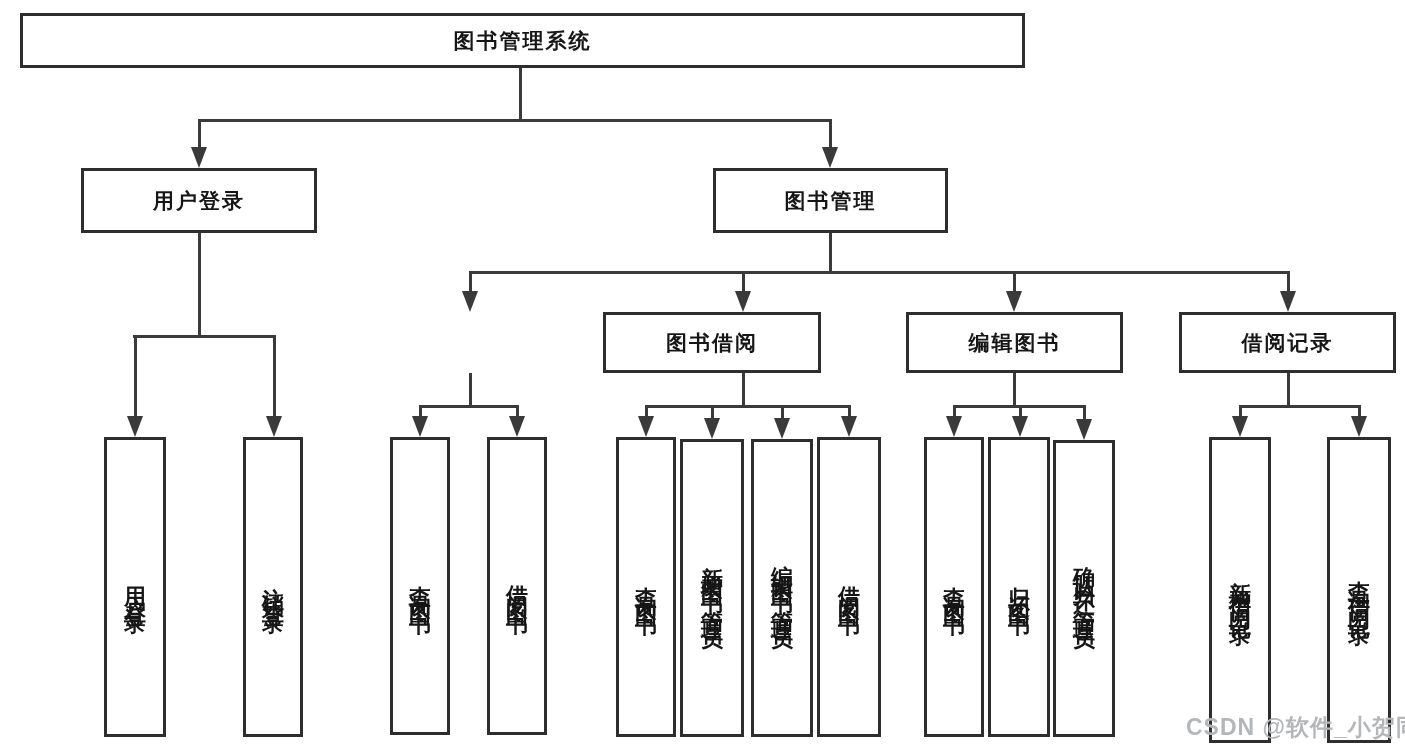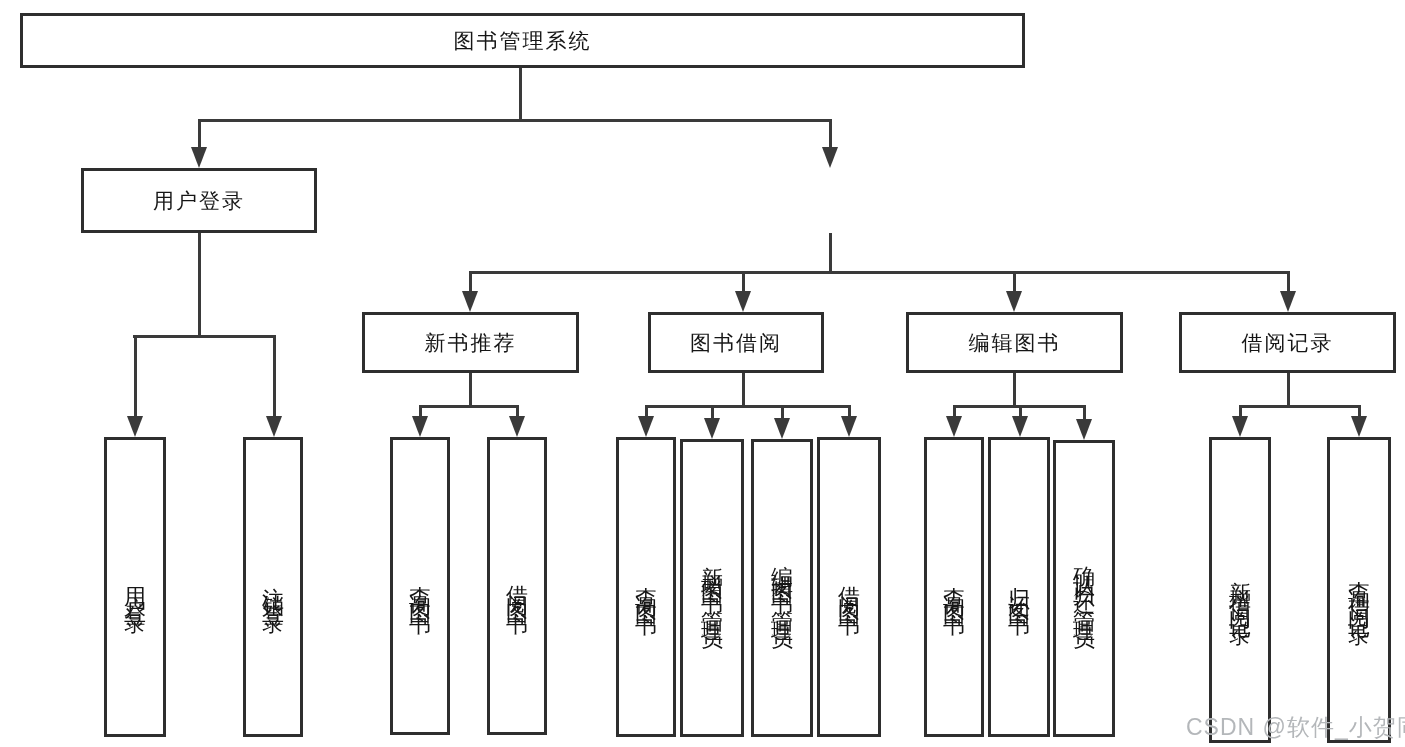--- a/index.html
+++ b/index.html
@@ -1,18 +1,18 @@
 <!DOCTYPE html>
 <html><head>
 <meta charset="utf-8">
 <style>
   html,body{margin:0;padding:0;background:#ffffff;}
   .stage{
     position:relative;width:1405px;height:747px;background:#ffffff;overflow:hidden;
-    font-family:"Liberation Sans",sans-serif;color:#161616;
+    font-family:"Liberation Sans",sans-serif;color:#161616;font-weight:bold;
   }
   .box{
     position:absolute;background:#ffffff;border:3px solid #2e2e2e;box-sizing:border-box;
     display:flex;align-items:center;justify-content:center;z-index:2;
   }
   .box .label{
     font-size:21px;letter-spacing:2px;color:#161616;white-space:nowrap;
   }
   .box.v .label{
     writing-mode:vertical-rl;text-orientation:mixed;white-space:normal;
@@ -35,25 +35,25 @@
 
 <div class="stage">
 
   <div class="box" style="left:20px;top:13px;width:1005px;height:55px">
     <span class="label">图书管理系统</span>
   </div>
 
   <div class="box" style="left:81px;top:168px;width:236px;height:65px">
     <span class="label">用户登录</span>
   </div>
+  <div class="box" style="left:713px;top:168px;width:235px;height:65px">
+    <span class="label">图书管理</span>
+  </div>
 
-  <div class="box" style="left:362px;top:312px;width:217px;height:61px">
-    <span class="label">新书推荐</span>
-  </div>
-  <div class="box" style="left:648px;top:312px;width:176px;height:61px">
+  <div class="box" style="left:603px;top:312px;width:218px;height:61px">
     <span class="label">图书借阅</span>
   </div>
   <div class="box" style="left:906px;top:312px;width:217px;height:61px">
     <span class="label">编辑图书</span>
   </div>
   <div class="box" style="left:1179px;top:312px;width:217px;height:61px">
     <span class="label">借阅记录</span>
   </div>
 
   <div class="box v" style="left:104px;top:437px;width:62px;height:300px">

